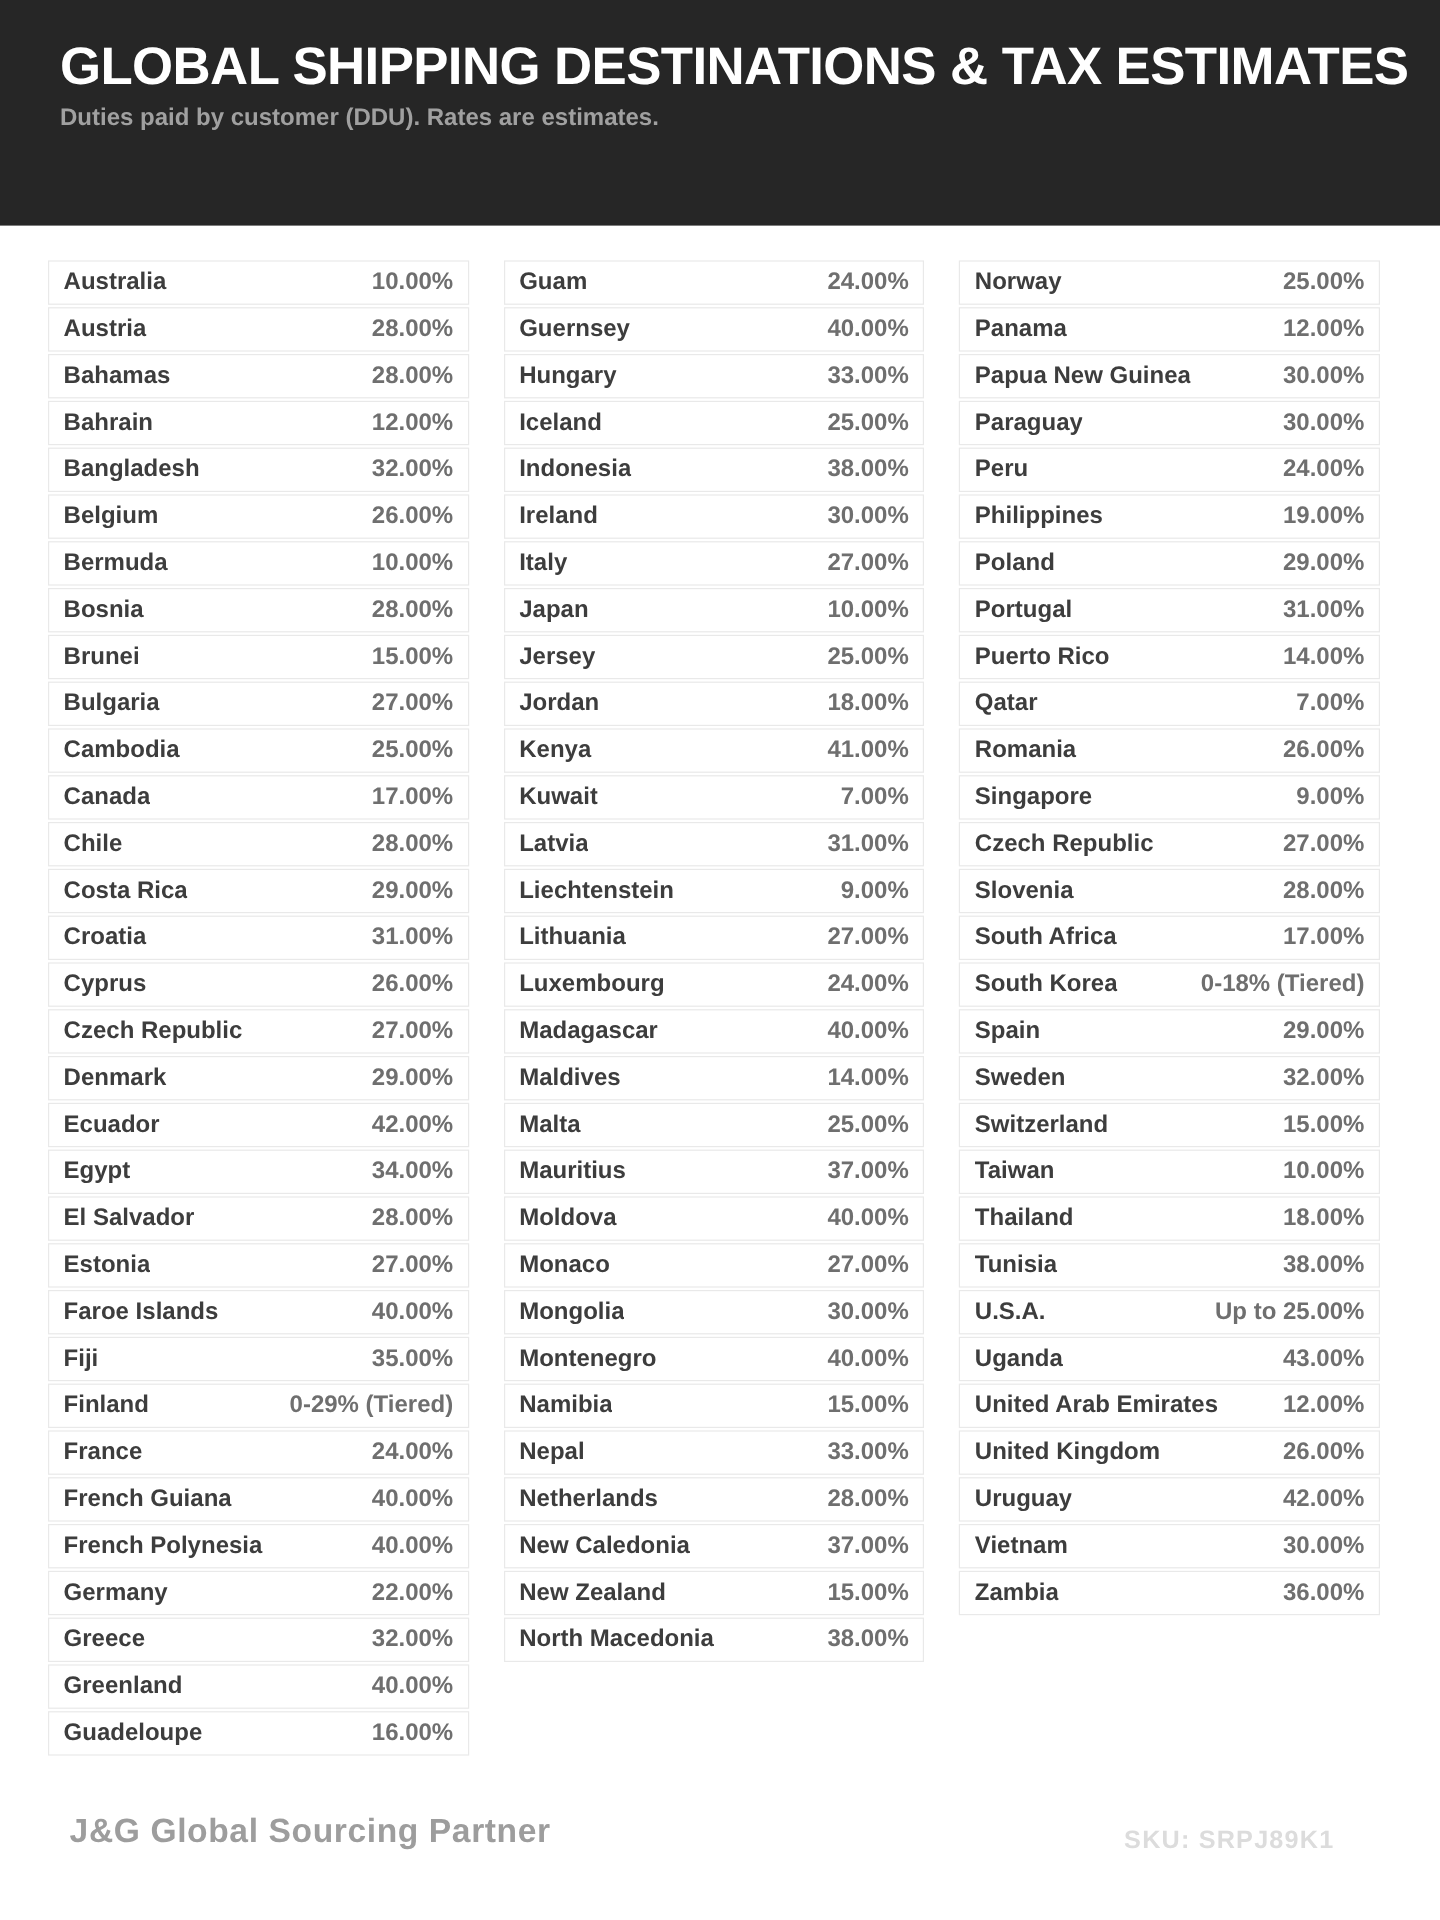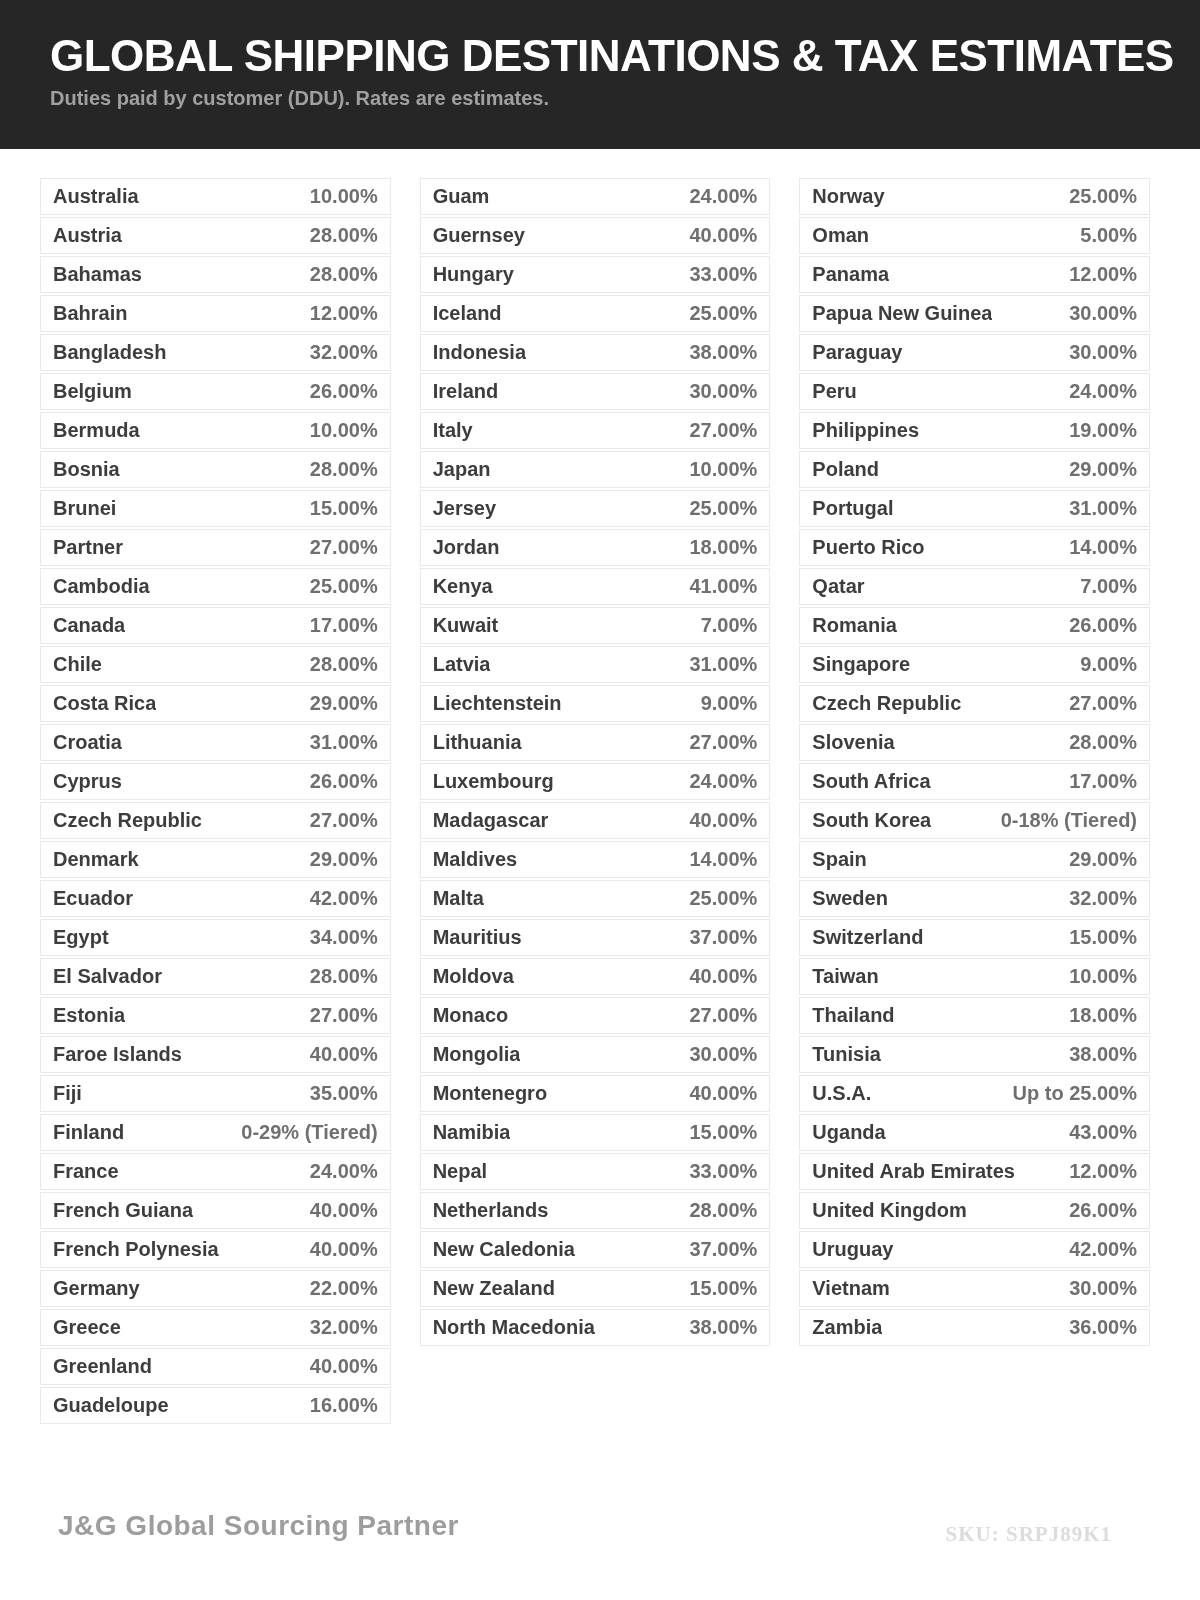--- a/index.html
+++ b/index.html
@@ -17,21 +17,21 @@
   *{box-sizing:border-box;}
   html,body{margin:0;padding:0;}
   body{
     width:1200px;height:1600px;
     background:var(--page-bg);
     font-family:"Liberation Sans", sans-serif;
     position:relative;overflow:hidden;
   }
   .header{
     background:var(--header-bg);
-    height:149px;
+    height:188px;
     padding:32px 50px 0 50px;
   }
   .title{
     margin:0;
     color:var(--title-color);
     font-size:44px;
     font-weight:800;
     letter-spacing:-0.5px;
     line-height:1.1;
     white-space:nowrap;
@@ -75,21 +75,20 @@
     margin-left:10px;
   }
   .sku{
     position:absolute;
     right:88px;
     top:1522px;
     font-size:21px;
     font-weight:bold;
     color:var(--sku-color);
     letter-spacing:1px;
-    font-family:Liberation Serif, serif;
   }
 </style>
 </head>
 <body>
 
 <div class="header">
   <h1 class="title">GLOBAL SHIPPING DESTINATIONS &amp; TAX ESTIMATES</h1>
   <p class="subtitle">Duties paid by customer (DDU). Rates are estimates.</p>
 </div>
 
@@ -125,21 +124,21 @@
       </div>
       <div class="row">
         <span class="country">Bosnia</span>
         <span class="rate">28.00%</span>
       </div>
       <div class="row">
         <span class="country">Brunei</span>
         <span class="rate">15.00%</span>
       </div>
       <div class="row">
-        <span class="country">Partner</span>
+        <span class="country">Bulgaria</span>
         <span class="rate">27.00%</span>
       </div>
       <div class="row">
         <span class="country">Cambodia</span>
         <span class="rate">25.00%</span>
       </div>
       <div class="row">
         <span class="country">Canada</span>
         <span class="rate">17.00%</span>
       </div>
@@ -343,24 +342,20 @@
       </div>
       <div class="row">
         <span class="country">North Macedonia</span>
         <span class="rate">38.00%</span>
       </div>
     </div>
   <div class="col">
       <div class="row">
         <span class="country">Norway</span>
         <span class="rate">25.00%</span>
-      </div>
-      <div class="row">
-        <span class="country">Oman</span>
-        <span class="rate">5.00%</span>
       </div>
       <div class="row">
         <span class="country">Panama</span>
         <span class="rate">12.00%</span>
       </div>
       <div class="row">
         <span class="country">Papua New Guinea</span>
         <span class="rate">30.00%</span>
       </div>
       <div class="row">

